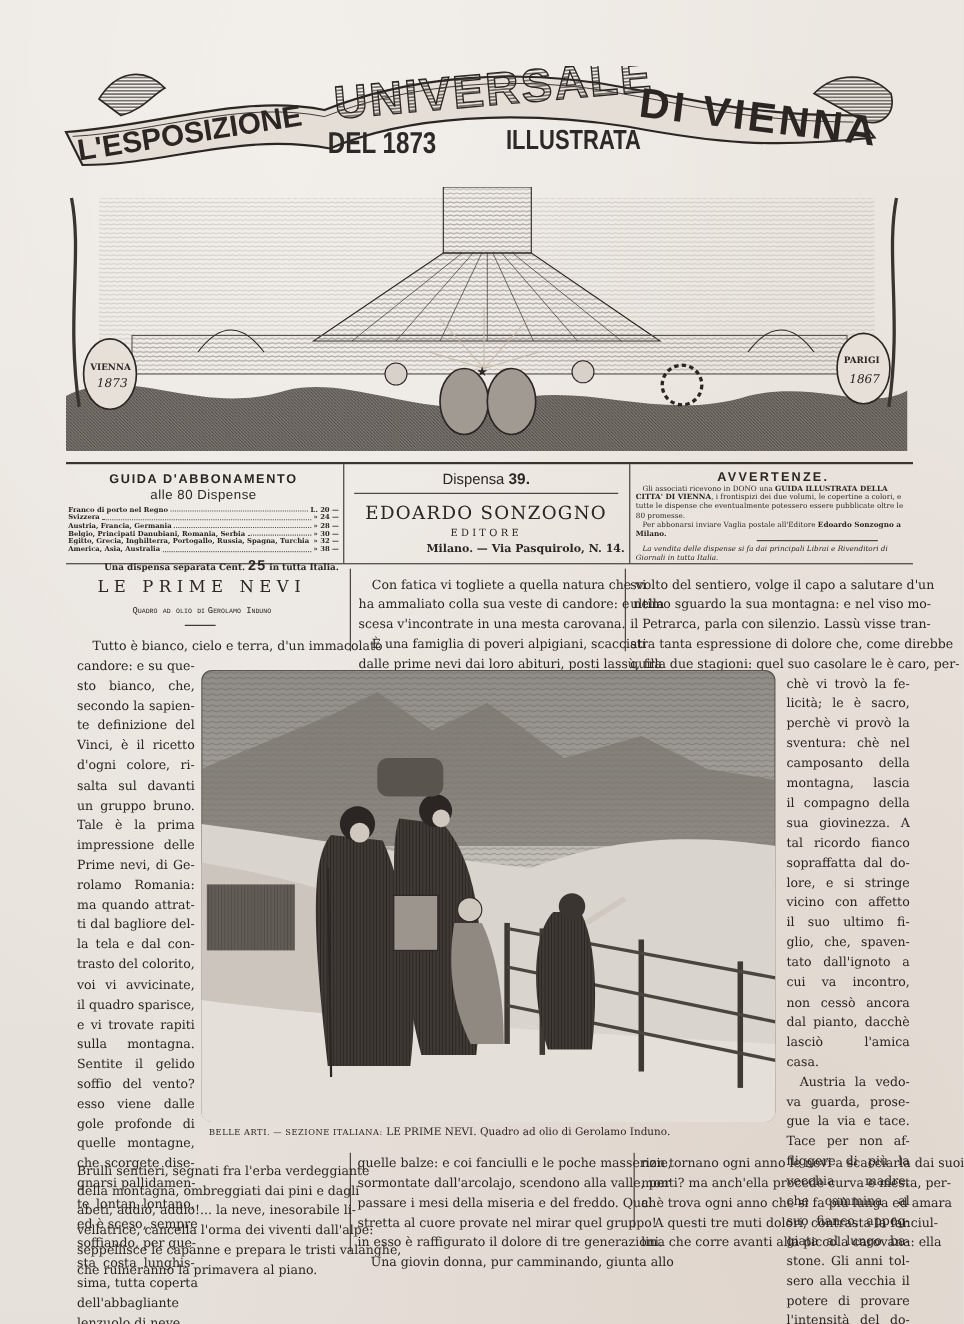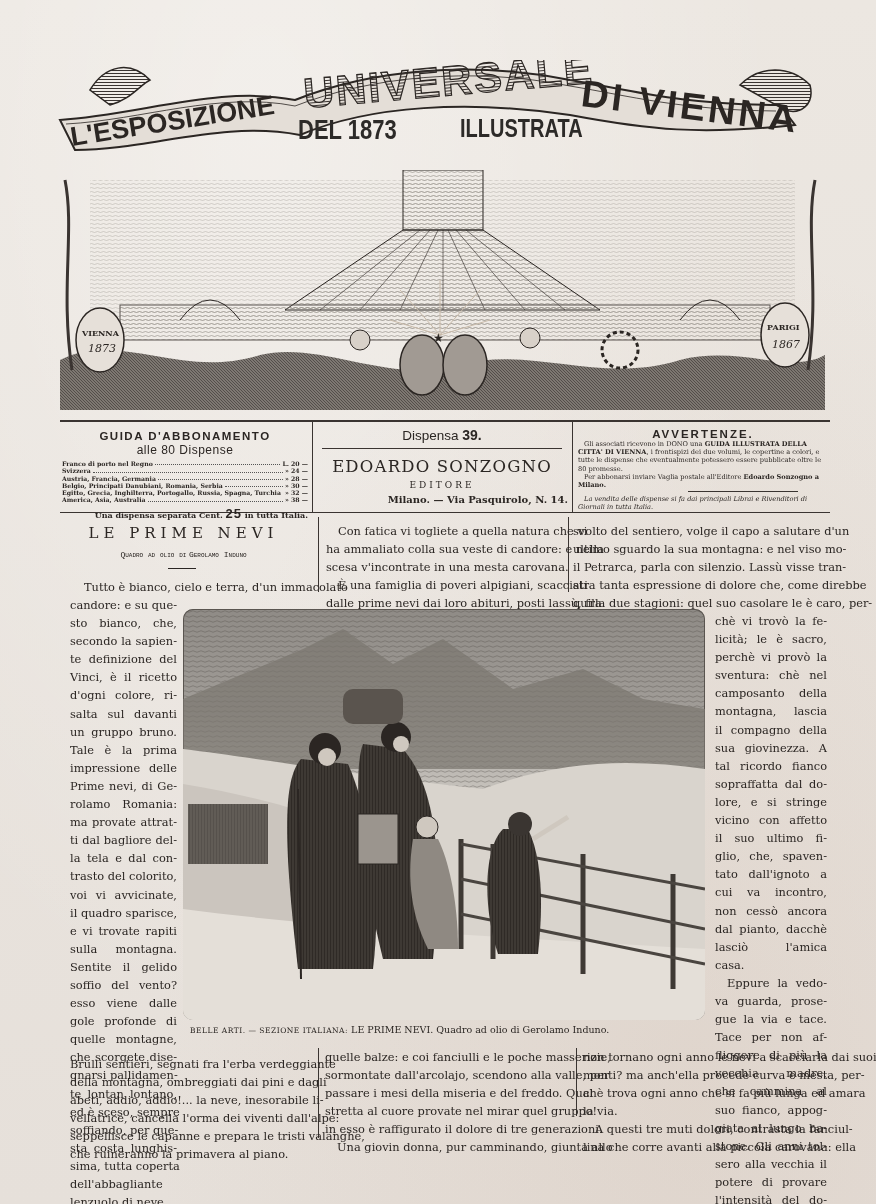--- a/index.html
+++ b/index.html
@@ -216,21 +216,21 @@
       <span class="line">secondo la sapien-</span>
       <span class="line">te definizione del</span>
       <span class="line">Vinci, è il ricetto</span>
       <span class="line">d'ogni colore, ri-</span>
       <span class="line">salta sul davanti</span>
       <span class="line">un gruppo bruno.</span>
       <span class="line">Tale è la prima</span>
       <span class="line">impressione delle</span>
       <span class="line" style="font-style: normal;">Prime nevi, di Ge-</span>
       <span class="line">rolamo Romania:</span>
-      <span class="line">ma provate attrat-</span>
+      <span class="line">ma quando attrat-</span>
       <span class="line">ti dal bagliore del-</span>
       <span class="line">la tela e dal con-</span>
       <span class="line">trasto del colorito,</span>
       <span class="line">voi vi avvicinate,</span>
       <span class="line">il quadro sparisce,</span>
       <span class="line">e vi trovate rapiti</span>
       <span class="line">sulla montagna.</span>
       <span class="line">Sentite il gelido</span>
       <span class="line">soffio del vento?</span>
       <span class="line">esso viene dalle</span>
@@ -295,40 +295,39 @@
       <span class="line">lore, e si stringe</span>
       <span class="line">vicino con affetto</span>
       <span class="line">il suo ultimo fi-</span>
       <span class="line">glio, che, spaven-</span>
       <span class="line">tato dall'ignoto a</span>
       <span class="line">cui va incontro,</span>
       <span class="line">non cessò ancora</span>
       <span class="line">dal pianto, dacchè</span>
       <span class="line">lasciò l'amica</span>
       <span class="line last">casa.</span>
-      <span class="line" style="text-indent: 12px;">Eppure la vedo-</span>
+      <span class="line" style="text-indent: 12px;">Austria la vedo-</span>
       <span class="line">va guarda, prose-</span>
       <span class="line">gue la via e tace.</span>
       <span class="line">Tace per non af-</span>
       <span class="line">fliggere di più la</span>
       <span class="line">vecchia madre,</span>
       <span class="line">che cammina al</span>
       <span class="line">suo fianco, appog-</span>
       <span class="line">giata al lungo ba-</span>
       <span class="line">stone. Gli anni tol-</span>
       <span class="line">sero alla vecchia il</span>
       <span class="line">potere di provare</span>
       <span class="line">l'intensità del do-</span>
     </div>
 
   <div class="col" id="col3b" style="left:583px;top:1048px;width:248px">
       <span class="line">non tornano ogni anno le nevi a scacciarla dai suoi</span>
       <span class="line">monti? ma anch'ella procede curva e mesta, per-</span>
       <span class="line">chè trova ogni anno che si fa più lunga ed amara</span>
-      <span class="line last">la via.</span>
       <span class="line" style="text-indent: 12px;">A questi tre muti dolori, contrasta la fanciul-</span>
       <span class="line last">lina che corre avanti alla piccola carovana: ella</span>
     </div>
 
   <div class="figure">
     <svg width="522" height="411" viewBox="0 0 522 411">
       <defs>
         <pattern id="wave" width="8" height="5" patternUnits="userSpaceOnUse">
           <path d="M0 2.5 Q2 1 4 2.5 T8 2.5" stroke="#4e4944" stroke-width=".8" fill="none"></path>
         </pattern>

